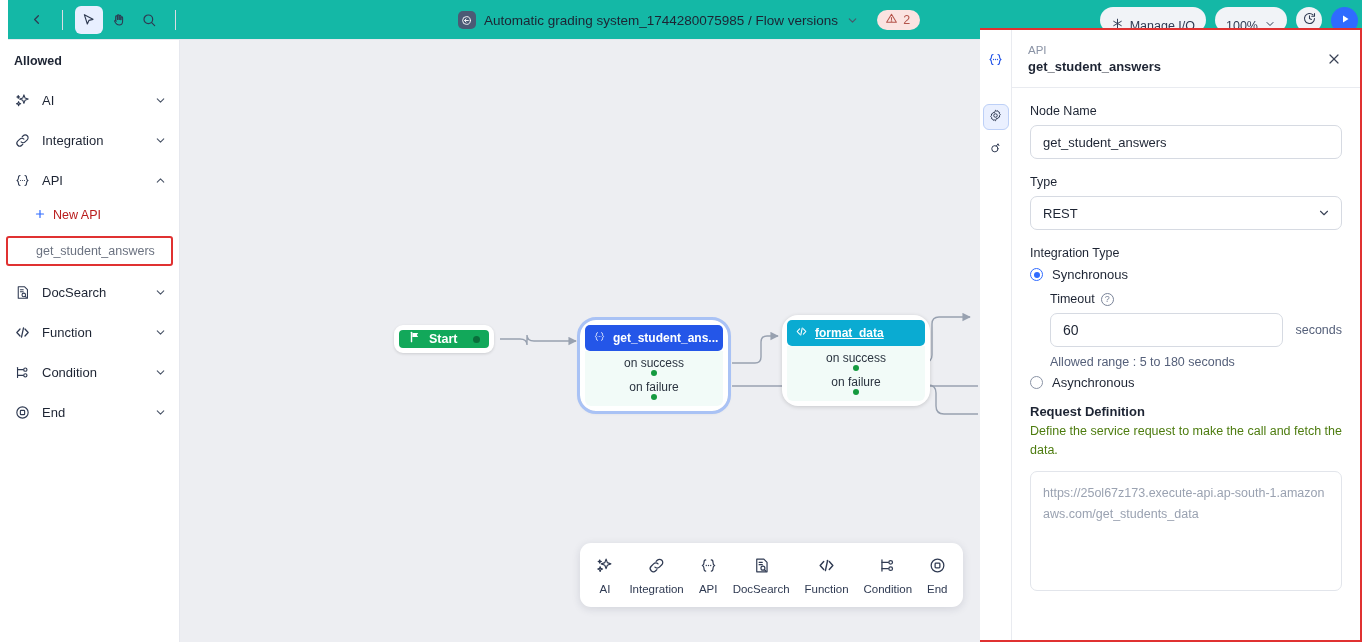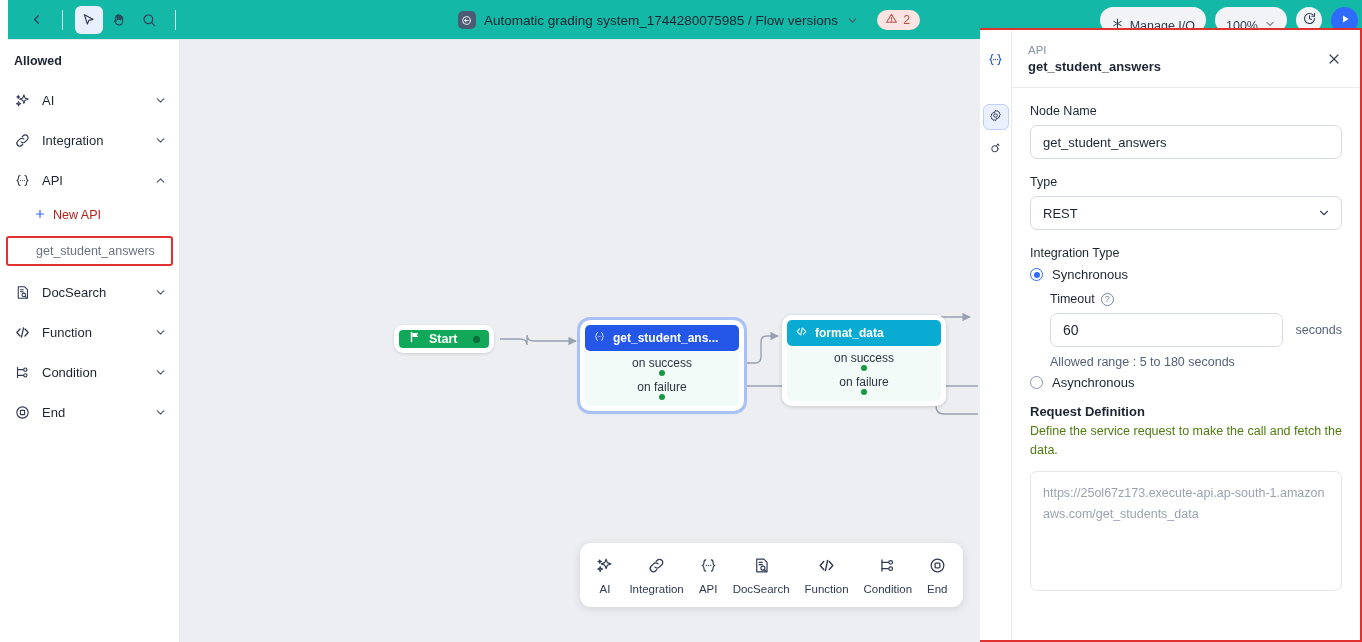--- a/index.html
+++ b/index.html
@@ -108,32 +108,32 @@
   .node-start {
     left: 214px; top: 285px; width: 100px; height: 28px;
     background: #12a85a; border: 5px solid #fff; border-radius: 9px;
     display: flex; align-items: center; padding: 0 9px; gap: 7px;
     box-shadow: 0 1px 3px rgba(0,0,0,.14);
   }
   .node-start .n-label { color: #fff; font-size: 12.5px; font-weight: bold; flex: 1; }
   .dot-w { width: 7px; height: 7px; border-radius: 50%; background: #0a6e3b; }
 
   .node-card {
-    width: 164px; border-radius: 10px; background: #fff;
+    width: 148px; border-radius: 16px; background: #fff;
     box-shadow: 0 1px 4px rgba(0,0,0,.16); padding: 5px;
   }
   .node-card.selected {
     outline: 3px solid #a9c2f5; outline-offset: 0px;
   }
   .node-head {
     height: 26px; border-radius: 5px; display: flex; align-items: center;
     gap: 7px; padding: 0 8px; color: #fff; font-size: 12px; font-weight: bold;
   }
   .node-head.api { background: #2456e8; }
-  .node-head.func { background: #0aabd2; }
+  .node-head.func { background: #0aabd2; text-decoration: underline; }
   .node-body { background: #f2fbf8; border-radius: 0 0 6px 6px; padding: 3px 0 4px 0; }
   .node-row {
     display: flex; align-items: center; justify-content: space-between;
     padding: 2px 9px 2px 9px; font-size: 12px; color: #2b3440; flex-direction: column;
   }
   .dot-g { width: 6px; height: 6px; border-radius: 50%; background: #159a3f; }
 
   .node-api { left: 400px; top: 280px; }
   .node-fmt { left: 602px; top: 275px; }
 

